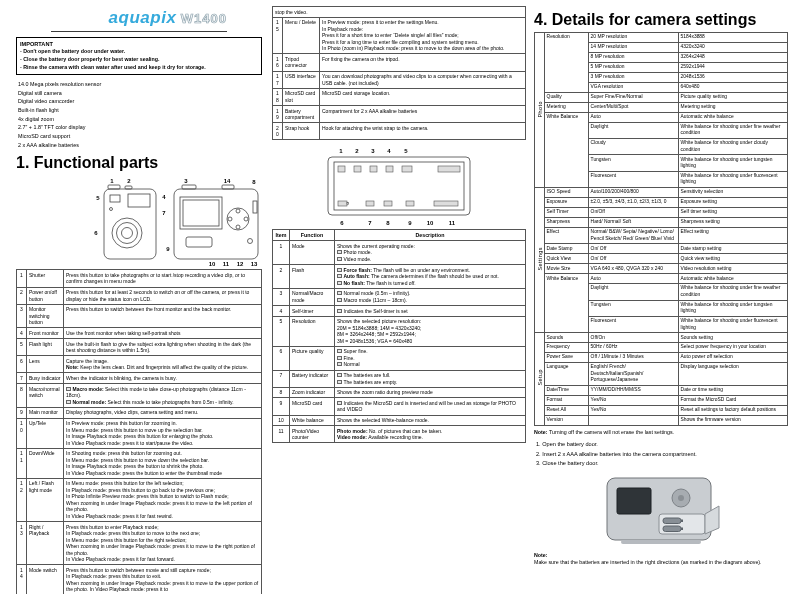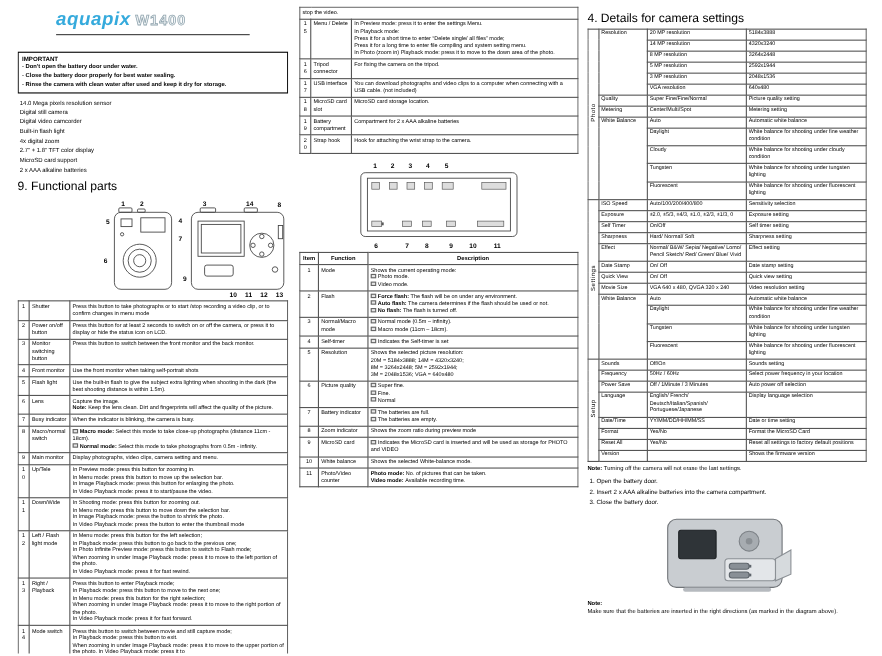--- a/index.html
+++ b/index.html
@@ -4,28 +4,28 @@
 <style>
   *{box-sizing:border-box;margin:0;padding:0}
   body{background:#fff}
   .page{position:relative;width:802px;height:596px;background:#fff;color:#000;
         font-family:"Liberation Sans",sans-serif;overflow:hidden}
   .col{position:absolute;top:6px;height:588px;overflow:hidden}
   .col1{left:16px;width:246px}
   .col2{left:272px;width:254px}
   .col3{left:534px;width:254px}
 
-  .logo{width:176px;margin:2px auto 15px;text-align:left;border-bottom:1.5px solid #3a3a3a;padding-bottom:3px}
+  .logo{width:176px;margin:2px auto 5px;text-align:right;border-bottom:1.5px solid #3a3a3a;padding-bottom:3px}
   .logo .brand{font-size:17px;font-weight:bold;font-style:italic;color:#35aadc;letter-spacing:.5px}
   .logo .model{font-size:13px;font-weight:bold;color:#f2f6f8;-webkit-text-stroke:.7px #8fa3ad;letter-spacing:1px}
 
   .important{border:1px solid #000;padding:2px 3px;font-size:5.3px;font-weight:bold;line-height:1.5;margin-bottom:5px}
   .important .imp-title{font-size:5.6px}
 
-  h1.sec{font-size:11px;font-weight:400;margin:5px 0 3px}
+  h1.sec{font-size:16px;font-weight:700;margin:5px 0 3px}
   h2.subsec{font-size:7.5px;font-weight:700;margin:2px 0 2px}
   .features{font-size:5.4px;line-height:1.6;margin:0 0 2px 2px}
   .steps{font-size:5.6px;line-height:1.7;margin:1px 0 3px 2px}
 
   table{border-collapse:collapse;width:100%;table-layout:fixed;margin-bottom:3px}
   td,th{border:.5px solid #555;vertical-align:top;padding:1.6px 2px;font-size:5px;line-height:1.3;
         word-wrap:break-word;overflow-wrap:break-word}
   th{font-size:5.3px;text-align:center;font-weight:700;vertical-align:middle}
   .c-num{text-align:center}
   table.parts col.w-num{width:10px} table.parts col.w-name{width:37px}
@@ -68,21 +68,21 @@
         <div>14.0 Mega pixels resolution sensor</div>
         <div>Digital still camera</div>
         <div>Digital video camcorder</div>
         <div>Built-in flash light</div>
         <div>4x digital zoom</div>
         <div>2.7” + 1.8” TFT color display</div>
         <div>MicroSD card support</div>
         <div>2 x AAA alkaline batteries</div>
       </div>
 
-    <h1 class="sec">9. Functional parts</h1>
+    <h1 class="sec">1. Functional parts</h1>
 
     <svg class="diagram" width="246" height="92" viewBox="0 0 246 92">
       <g stroke="#444" fill="none" stroke-width="0.8">
         <rect x="88" y="14" width="52" height="70" rx="6"></rect>
         <rect x="92" y="10" width="12" height="4" rx="1"></rect>
         <rect x="109" y="11" width="7" height="3" rx="1"></rect>
         <rect x="94" y="20" width="10" height="7"></rect>
         <rect x="112" y="19" width="22" height="13"></rect>
         <circle cx="111" cy="58" r="15"></circle>
         <circle cx="111" cy="58" r="10.5"></circle>

